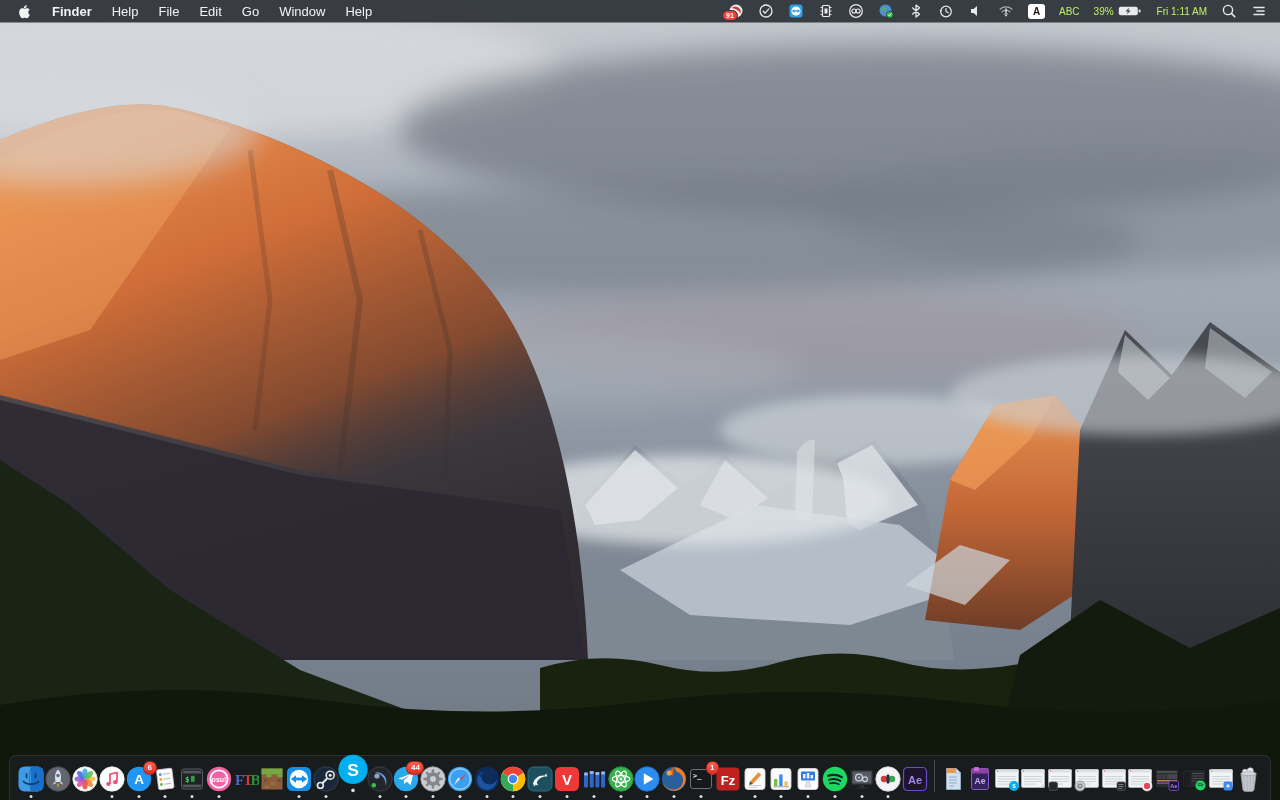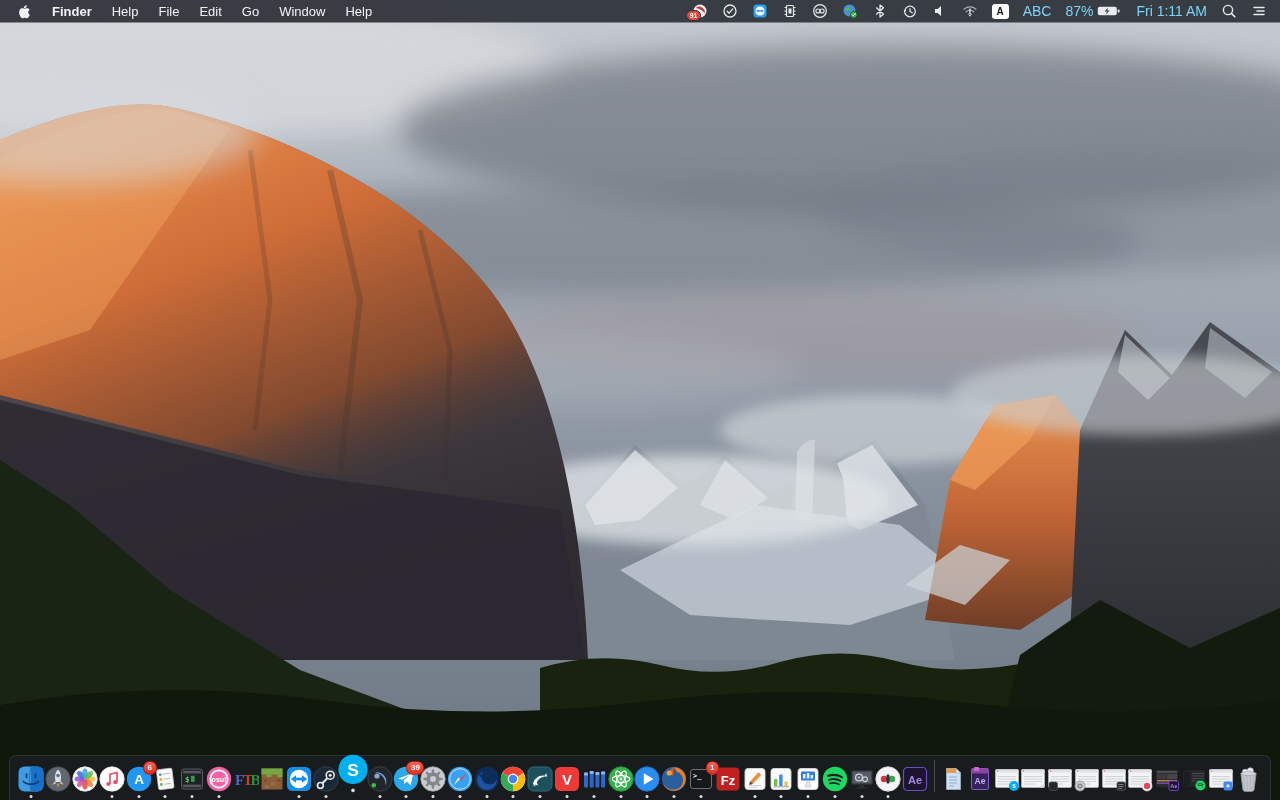--- a/index.html
+++ b/index.html
@@ -11,21 +11,21 @@
     display:flex;align-items:center;padding:0 6px;color:#f2f3f5;font-size:13px;z-index:6;
     box-shadow:0 1px 0 rgba(0,0,0,.35)}
   .mb-left{display:flex;align-items:center;height:100%}
   .mb-apple{display:flex;align-items:center;padding:0 11px 0 12px;height:100%}
   .mb-item{padding:0 10px;height:100%;display:flex;align-items:center}
   .mb-item.active{font-weight:700}
   .mb-right{margin-left:auto;display:flex;align-items:center;height:100%}
   .mb-st{position:relative;display:flex;align-items:center;gap:4px;padding:0 7px;height:100%}
   .mb-st svg{height:16px;width:16px;display:block}
   .mb-st svg.wide{width:25px}
-  .mb-text{font-size:14px;color:#7dd3fc;white-space:nowrap}
+  .mb-text{font-size:10px;color:#bef264;white-space:nowrap}
   .mb-box{background:#fff;color:#1a1a1a;font-weight:700;font-size:10px;border-radius:3px;
     width:17px;height:15px;display:flex;align-items:center;justify-content:center}
   .mb-badge{position:absolute;bottom:1px;left:1px;background:#e8453a;color:#fff;font-size:7px;
     font-weight:700;border-radius:7px;padding:1px 3px;line-height:1;border:1px solid #2c2f34;z-index:2}
   
   .dock-wrap{position:absolute;bottom:0;left:0;right:0;display:flex;justify-content:center;z-index:6}
   .dock{display:flex;align-items:flex-end;background:rgba(28,30,33,0.78);
     border:1px solid rgba(255,255,255,0.09);border-bottom:none;border-radius:7px 7px 0 0;
     padding:4px 8px 8px}
   .d-item{position:relative;width:26px;height:26px;margin:0 0.4px;flex:none}
@@ -227,21 +227,21 @@
             </svg>
           </span>
         </span>
         <span class="mb-st">
           <span class="mb-box">A</span>
         </span>
         <span class="mb-st">
           <span class="mb-text">ABC</span>
         </span>
         <span class="mb-st battery">
-          <span class="mb-text">87%</span>
+          <span class="mb-text">39%</span>
           <span class="mb-ic">
             <svg viewBox="0 0 25 16" class="wide">
               <rect x="0.8" y="3.8" width="19" height="8.4" rx="2" fill="#e8eaed"></rect>
               <rect x="20.6" y="6.4" width="2" height="3.2" rx="1" fill="#e8eaed"></rect>
               <path d="M11.2 4.6 L7.6 8.6 H10 L8.8 11.6 L12.6 7.4 H10.2 Z" fill="#383b41"></path>
             </svg>
           </span>
         </span>
         <span class="mb-st">
           <span class="mb-text">Fri 1:11 AM</span>
@@ -438,21 +438,21 @@
           </span>
           <span class="d-dot"></span>
         </div>
         <div class="d-item">
           <span class="d-ic">
             <svg viewBox="0 0 26 26">
               <circle cx="13" cy="13" r="12.2" fill="#29a9eb"></circle>
               <path d="M5 12.8 L20.5 6.8 L17.6 19.3 L13.6 15.6 L11.2 18.2 L10.8 14.3 L16.8 9.2 L9.2 13.6 Z" fill="#fff"></path>
             </svg>
           </span>
-          <span class="d-badge">39</span>
+          <span class="d-badge">44</span>
           <span class="d-dot"></span>
         </div>
         <div class="d-item">
           <span class="d-ic">
             <svg viewBox="0 0 26 26">
               <circle cx="13" cy="13" r="12.2" fill="#caccd0"></circle>
               <circle cx="13" cy="13" r="12.2" fill="none" stroke="#9b9ea3" stroke-width="0.9"></circle>
               <g fill="#83878d">
                 <rect x="11.8" y="3.2" width="2.4" height="4.2" rx="1.1" transform="rotate(0 13 13)"></rect>
                 <rect x="11.8" y="3.2" width="2.4" height="4.2" rx="1.1" transform="rotate(45 13 13)"></rect>

